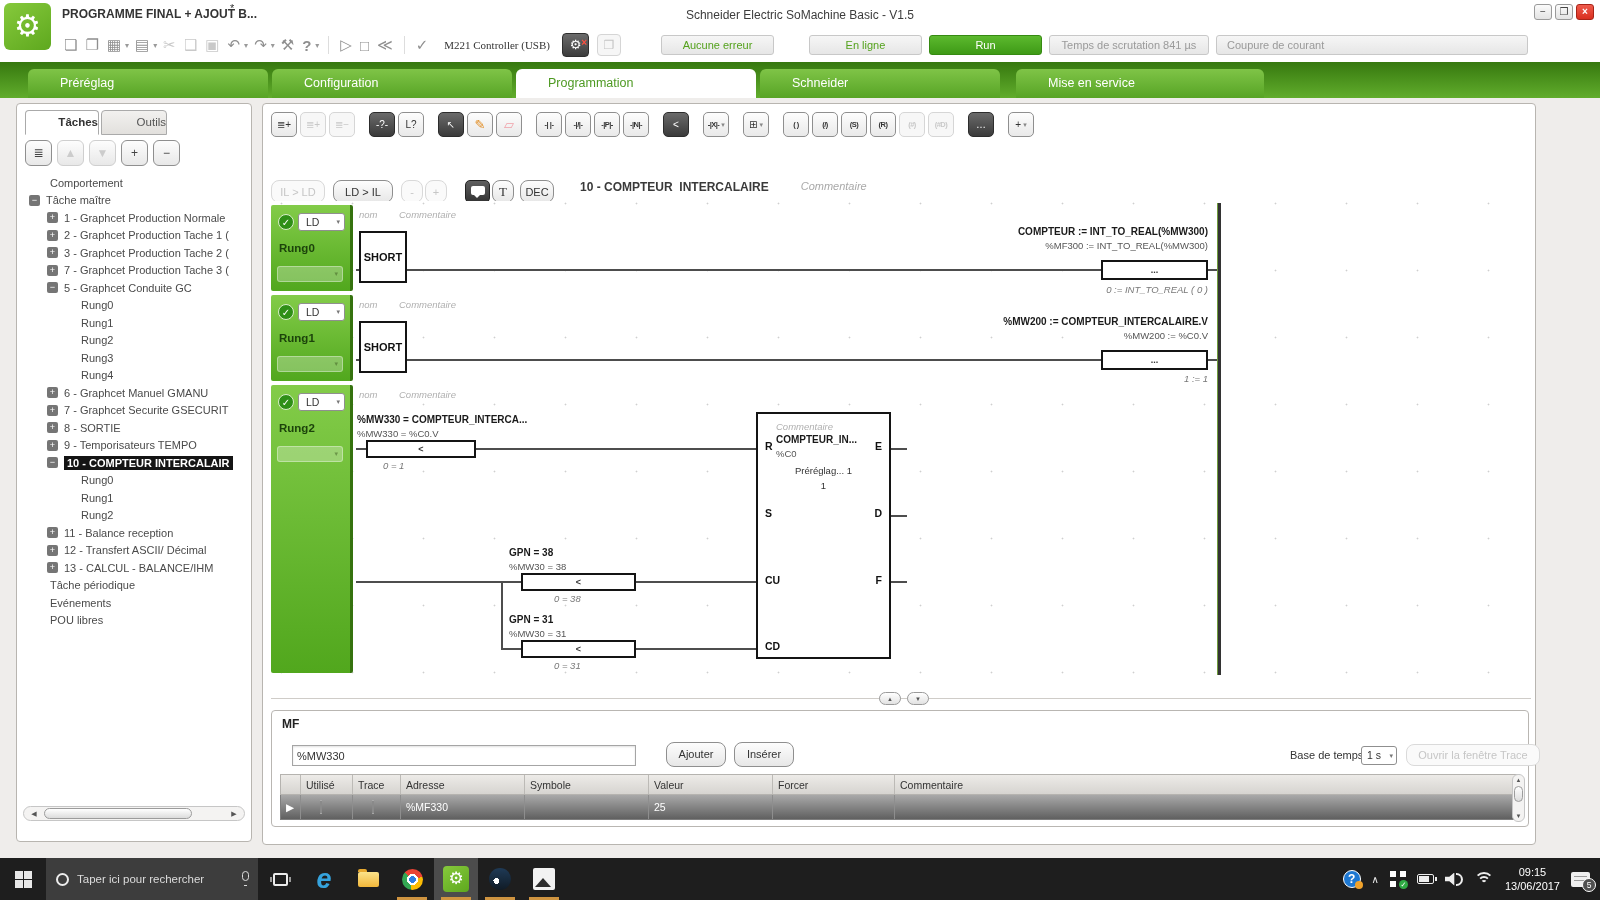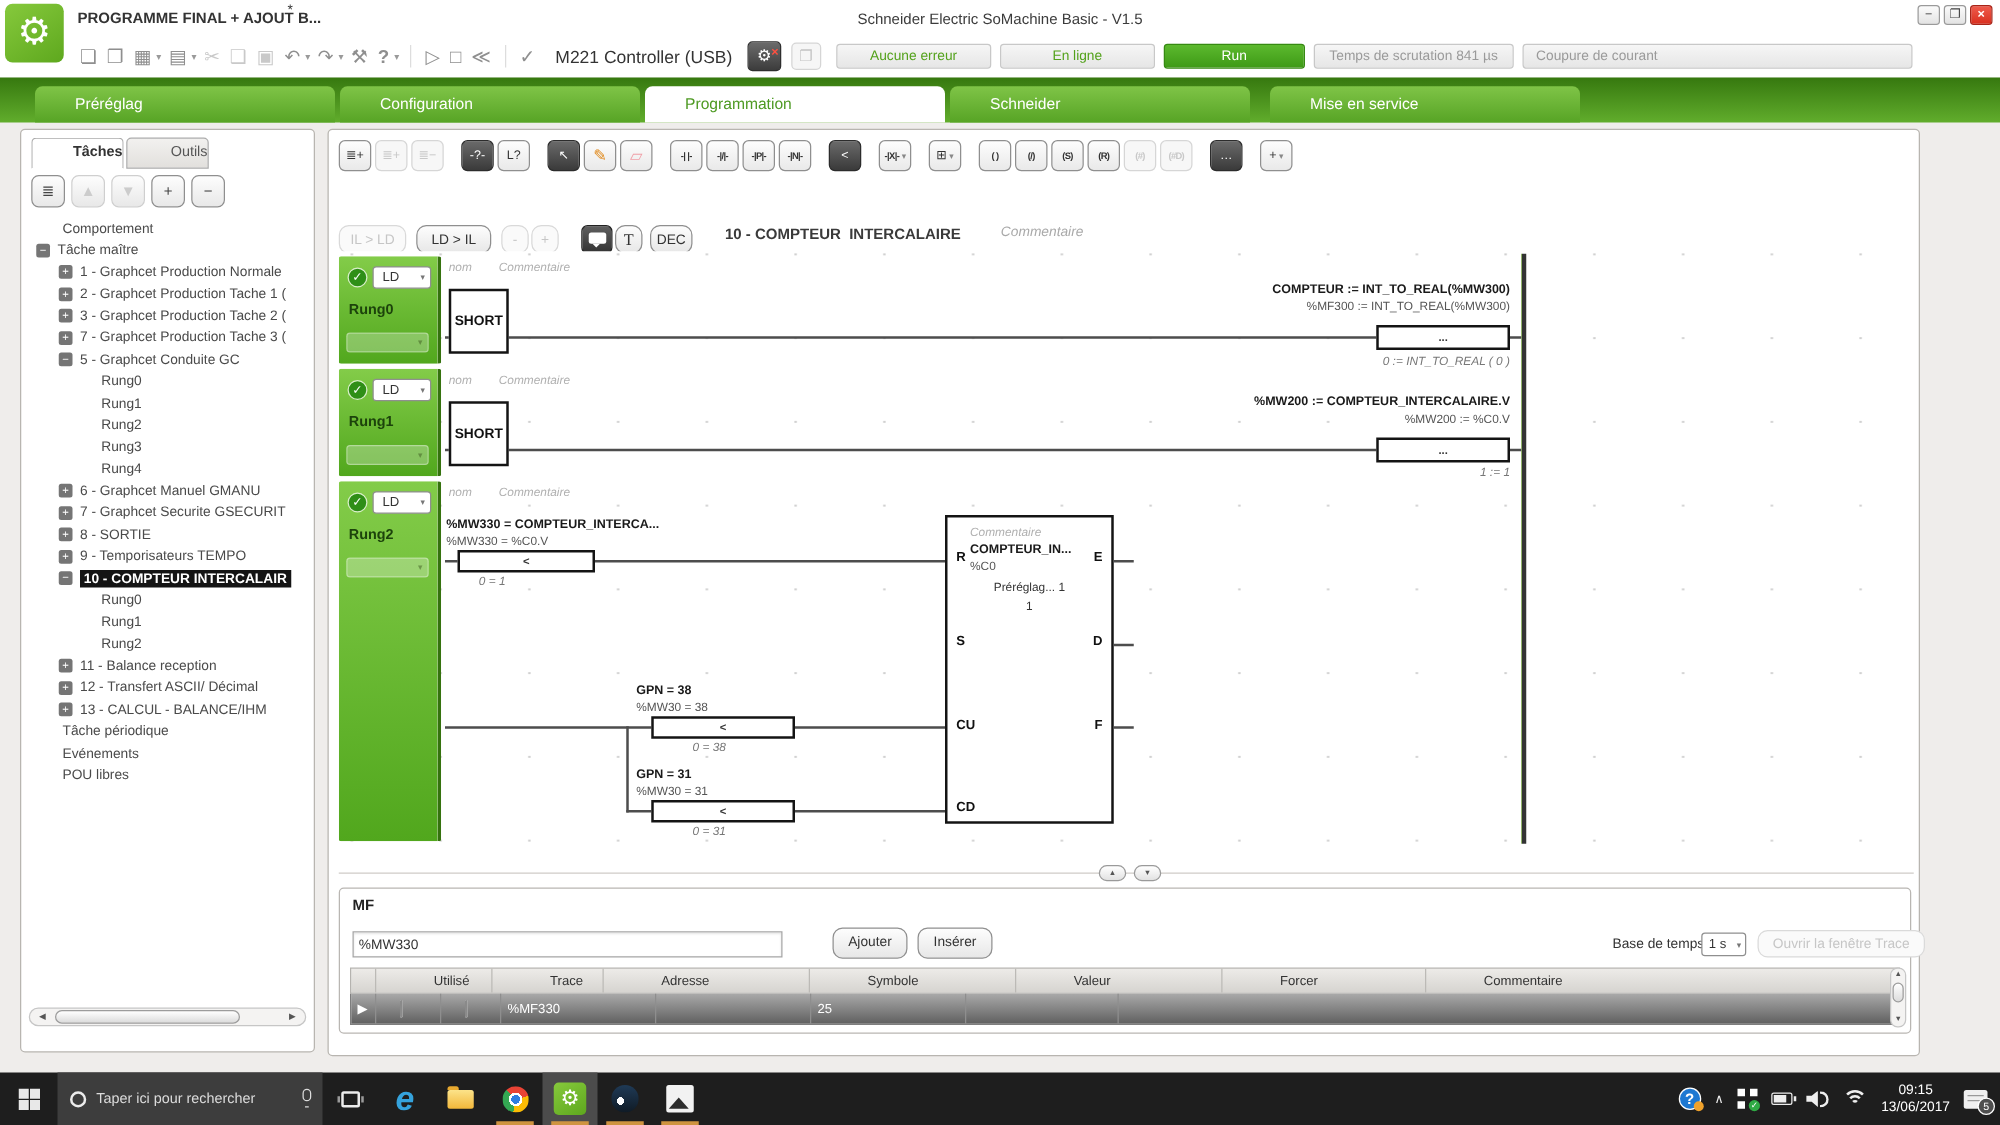--- a/index.html
+++ b/index.html
@@ -19,30 +19,30 @@
     font-size:10px; line-height:14px; text-align:center; color:#444; }
   .winbtn.close { background:linear-gradient(#ef5b4c,#d92f1f); border-color:#a82317; color:#fff; font-weight:bold; }
 
   
   .toolbar { position:absolute; top:28px; left:0; width:1600px; height:34px; background:#fff; display:flex; align-items:center; }
   .toolbar .icons { display:flex; align-items:center; margin-left:62px; gap:4px; }
   .ticon { font-size:15px; color:#8f8f8f; padding:0 2px; }
   .ticon.dis { color:#c9c9c9; }
   .tcaret { font-size:8px; color:#9a9a9a; margin-left:-2px; }
   .tsep { width:1px; height:18px; background:#ddd; margin:0 5px; }
-  .controller { margin-left:14px; font-size:14px; color:#333; }
+  .controller { margin-left:14px; font-size:11px; color:#333;font-family:Liberation Serif, serif; }
   .connbtn { margin-left:12px; width:27px; height:24px; border:1px solid #2e2e2e; border-radius:4px;
     background:linear-gradient(#6b6b6b,#3c3c3c); position:relative; color:#fff; font-size:13px; text-align:center; line-height:22px; }
   .connbtn .x { position:absolute; right:1px; top:-2px; color:#ff5040; font-size:10px; font-weight:bold; }
   .dupbtn { margin-left:8px; width:24px; height:22px; border:1px solid #d5d5d5; border-radius:4px;
     background:#f6f6f6; color:#c4c4c4; font-size:12px; text-align:center; line-height:20px; }
   .badges { display:flex; align-items:center; margin-left:12px; gap:7px; }
   .pill { height:20px; border:1px solid #c8c8c8; border-radius:3px; background:linear-gradient(#f6f6f6,#e6e6e6);
     display:flex; align-items:center; justify-content:center; font-size:11px; color:#9a9a9a; padding:0 10px; }
-  .pill.green-text { color:#54a21c; width:124px; }
+  .pill.green-text { color:#54a21c; width:113px;margin-left:28px; }
   .pill.run { background:linear-gradient(#5cb92e,#3e9a16); border-color:#368a12; color:#fff; width:113px; }
   .pill.wide { width:160px; }
   .pill.xwide { width:312px; justify-content:flex-start; }
 
   
   .tabband { position:absolute; top:62px; left:0; width:1600px; height:36px;
     background:linear-gradient(#36780f,#61ad2c); }
   .mtab { position:absolute; top:7px; height:29px; border-radius:6px 6px 0 0;
     background:linear-gradient(#7fc447,#57a425); color:#fff; font-size:12.5px; padding:7px 0 0 32px; }
   .mtab.active { background:#fff; color:#4e9a23; }
@@ -124,32 +124,32 @@
 
   
   .splitter { position:absolute; top:588px; left:8px; width:1260px; height:14px; }
   .splitter .line { position:absolute; top:6px; left:0; right:0; height:1px; background:#cfccc8; }
   .spbtn { position:absolute; top:0; width:22px; height:13px; border:1px solid #9a9a9a; border-radius:7px;
     background:linear-gradient(#fff,#e2e2e2); font-size:6px; color:#555; text-align:center; line-height:12px; }
 
   
   .mf { position:absolute; top:606px; left:8px; width:1258px; height:117px; border:1px solid #b9b6b2; border-radius:4px; background:#fff; }
   .mf-title { position:absolute; left:10px; top:6px; font-weight:bold; font-size:12px; color:#222; }
-  .mf-input { position:absolute; left:10px; top:34px; width:344px; height:21px; border:1px solid #a5a5a5;
+  .mf-input { position:absolute; left:20px; top:34px; width:344px; height:21px; border:1px solid #a5a5a5;
     font-size:11px; color:#333; padding:0 4px; box-shadow:inset 0 1px 2px rgba(0,0,0,.12); }
   .mfbtn { position:absolute; top:31px; height:25px; width:60px; border:1px solid #8f8f8f; border-radius:8px;
     background:linear-gradient(#fdfdfd,#e7e7e7); font-size:11px; color:#333; text-align:center; line-height:23px; }
   .baselab { position:absolute; top:38px; left:1018px; font-size:11px; color:#333; }
   .basedd { position:absolute; top:35px; left:1089px; width:36px; height:19px; border:1px solid #8f8f8f; border-radius:3px;
     background:#fff; font-size:10.5px; color:#333; padding:2px 0 0 5px; }
   .basedd::after { content:"▾"; position:absolute; right:3px; top:5px; font-size:7px; color:#777; }
   .tracebtn { position:absolute; top:33px; left:1134px; width:134px; height:22px; border:1px solid #dadada; border-radius:8px;
     background:#fafafa; color:#c6c6c6; font-size:11px; text-align:center; line-height:20px; }
   .wtable { position:absolute; left:8px; top:63px; width:1240px; }
-  .whead { display:flex; height:21px; background:linear-gradient(#edebe8,#d6d4d0); border:1px solid #b5b3af;gap:41px; }
+  .whead { display:flex; height:21px; background:linear-gradient(#edebe8,#d6d4d0); border:1px solid #b5b3af; }
   .whead .wc { border-right:1px solid #bcbab6; font-size:10.5px; color:#333; padding:4px 0 0 5px; }
   .wrow { display:flex; height:25px; background:linear-gradient(#a9a9a9,#606060); border:1px solid #7e7e7e; border-top:none; }
   .wrow .wc { border-right:1px solid #8e8e8e; color:#fff; font-size:10.5px; padding:6px 0 0 5px; }
   .c-sel{width:20px;} .c-ut{width:52px;} .c-tr{width:48px;} .c-ad{width:124px;} .c-sy{width:124px;} .c-va{width:124px;} .c-fo{width:122px;} .c-co{flex:1;}
   .chk { width:12px; height:12px; background:#e9e9e9; border:1px solid #8a8a8a; border-radius:2px; margin:5px 0 0 14px; }
   .rowmark { color:#fff; font-size:8px; padding:7px 0 0 6px; }
   .vscroll { position:absolute; right:3px; top:63px; width:13px; height:48px; border:1px solid #c6c6c6; background:#f4f3f2; border-radius:6px; }
   .vscroll .arr { position:absolute; left:0; width:11px; height:10px; font-size:6px; color:#555; text-align:center; line-height:10px; }
   .vscroll .thumb { position:absolute; left:1px; top:11px; width:9px; height:16px; border:1px solid #9c9c9c; border-radius:5px;
     background:linear-gradient(#fff,#dcdcdc); }

